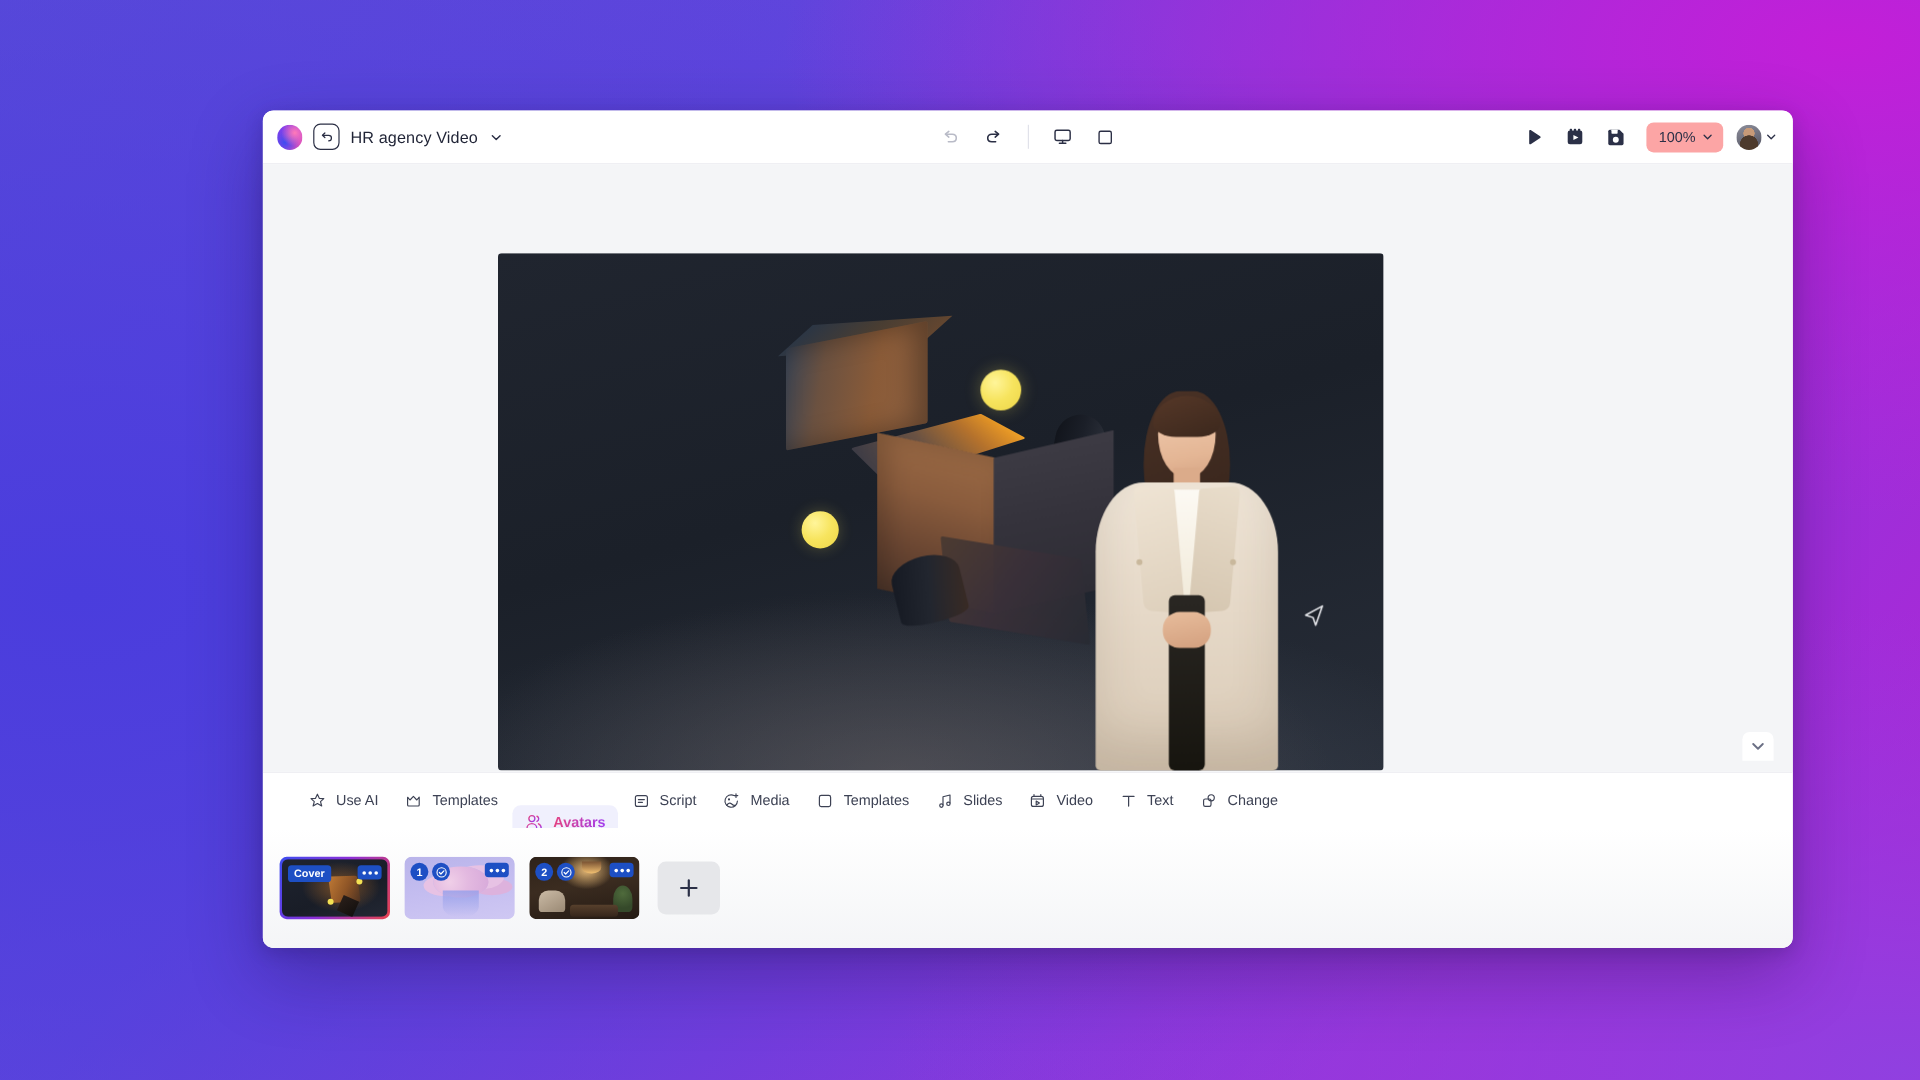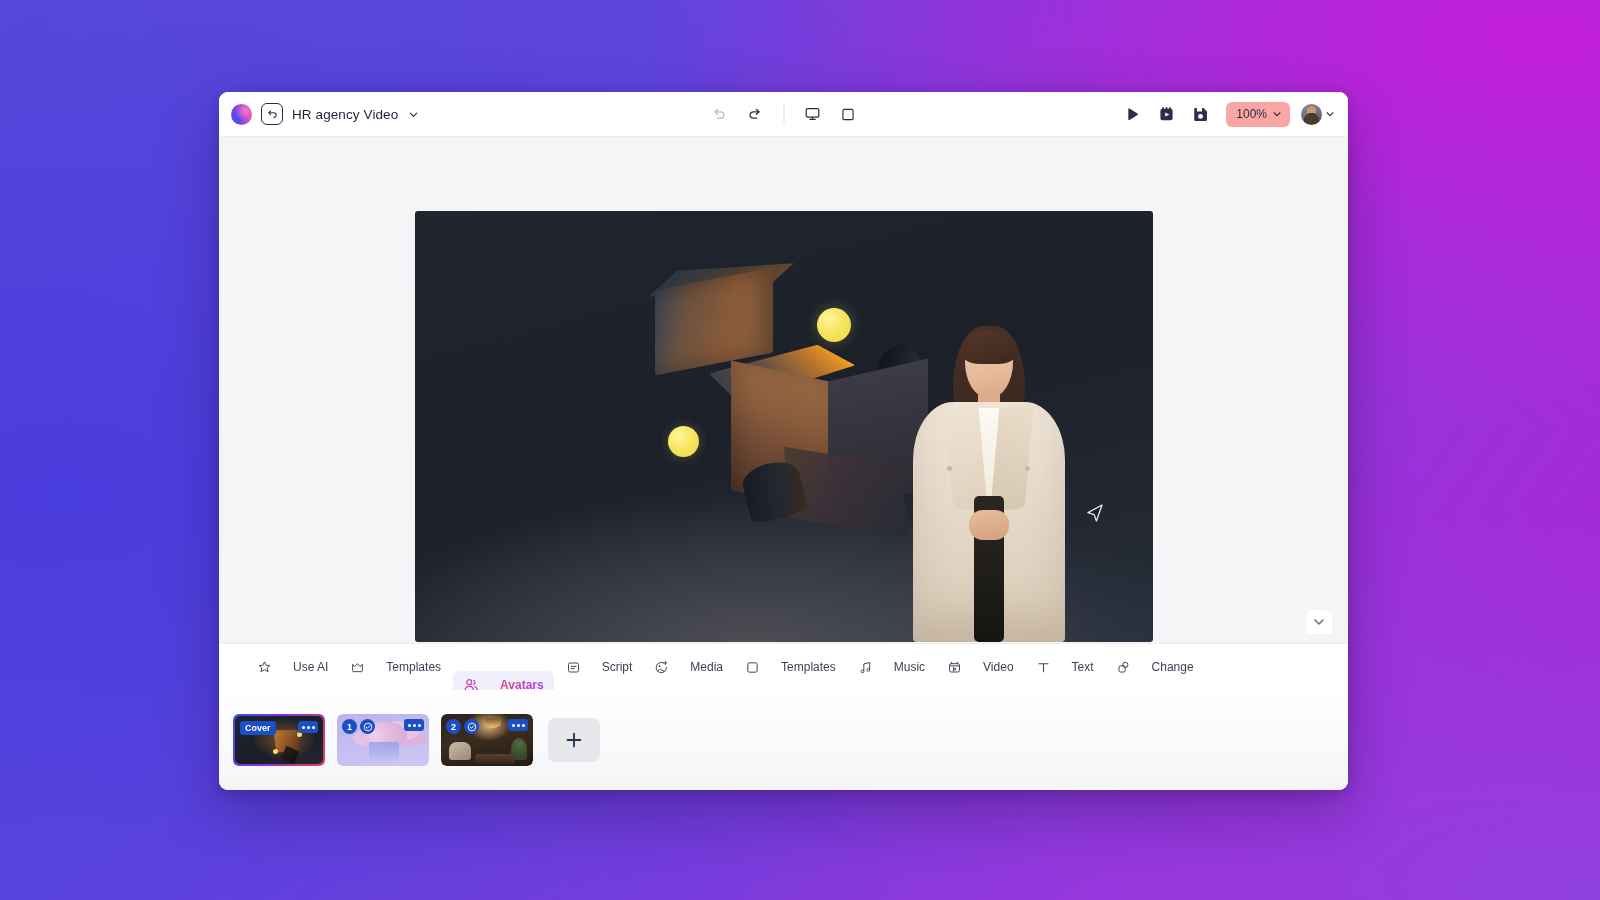--- a/index.html
+++ b/index.html
@@ -20,21 +20,21 @@
       radial-gradient(105% 85% at 99% 99%, #9040e0 0%, rgba(144,64,224,0) 50%),
       radial-gradient(130% 120% at 4% 55%, #4a3ddd 0%, rgba(74,61,221,0) 62%),
       linear-gradient(125deg, #5a4bd8 0%, #6246dc 30%, #8a3adc 62%, #b024d6 100%);
   }
 
   
   #app-window {
     position: absolute;
     left: 219px;
     top: 92px;
-    width: 1129px;
+    width: 1275px;
     height: 698px;
     background: #ffffff;
     border-radius: 9px;
     box-shadow: 0 22px 60px rgba(30,10,70,0.33), 0 4px 14px rgba(30,10,70,0.18);
     overflow: hidden;
     display: flex;
     flex-direction: column;
   }
 
   
@@ -358,21 +358,21 @@
   }
 
   #tabs {
     flex: 1;
     display: flex;
     align-items: center;
     gap: 2px;
     padding-left: 28px;
   }
   .tab {
-    display: flex; align-items: center; gap: 21px;
+    display: flex; align-items: center; gap: 8px;
     padding: 6px 10px;
     border-radius: 7px;
     font-size: 12px;
     color: #3d4254;
     cursor: pointer;
     white-space: nowrap;
   }
   .tab.active { background: #f0f0fd; margin-top: 36px; }
   .tab.active .tab-label {
     background: linear-gradient(92deg, #e5437f 0%, #a13df0 100%);
@@ -732,21 +732,21 @@
           </svg>
           <span class="tab-label">Templates</span>
         </div>
 
         <div class="tab">
           <svg width="15" height="15" viewBox="0 0 18 18">
             <path d="M7 13.4 V4.8 L14 3 V11.6" fill="none" stroke="#3d4254" stroke-width="1.15" stroke-linejoin="round"></path>
             <circle cx="5.4" cy="13.6" r="1.7" fill="none" stroke="#3d4254" stroke-width="1.15"></circle>
             <circle cx="12.4" cy="11.8" r="1.7" fill="none" stroke="#3d4254" stroke-width="1.15"></circle>
           </svg>
-          <span class="tab-label">Music</span>
+          <span class="tab-label">Slides</span>
         </div>
 
         <div class="tab">
           <svg width="15" height="15" viewBox="0 0 18 18">
             <rect x="3" y="4.4" width="12" height="10" rx="2" fill="none" stroke="#3d4254" stroke-width="1.15"></rect>
             <path d="M3 7 H15" fill="none" stroke="#3d4254" stroke-width="1.15"></path>
             <path d="M7.8 9 L11 11 L7.8 13 Z" fill="none" stroke="#3d4254" stroke-width="1.15" stroke-linejoin="round"></path>
             <path d="M5.6 2.6 V4.4 M12.4 2.6 V4.4" fill="none" stroke="#3d4254" stroke-width="1.15" stroke-linecap="round"></path>
           </svg>
           <span class="tab-label">Video</span>

